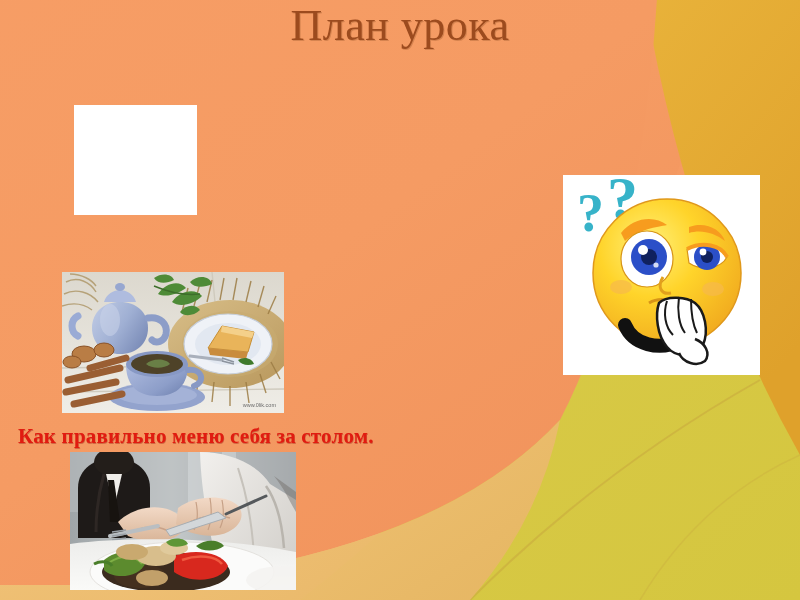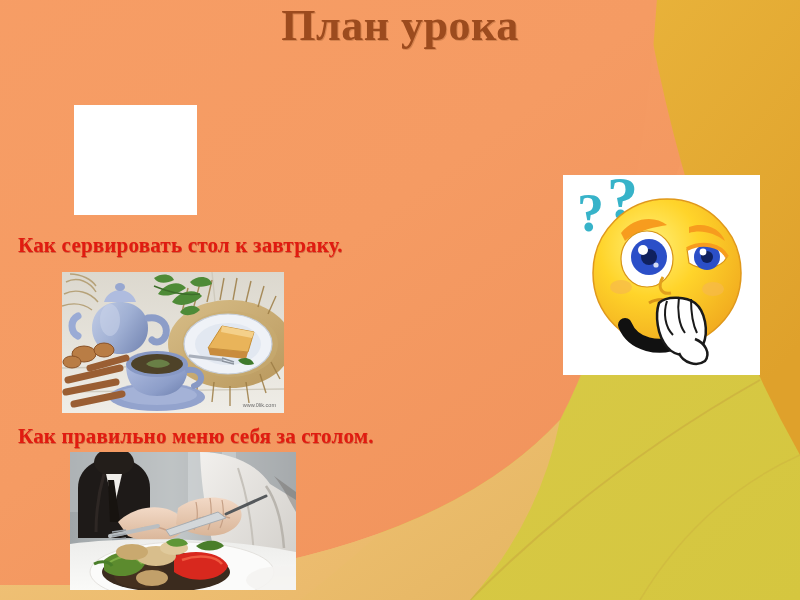--- a/index.html
+++ b/index.html
@@ -29,21 +29,21 @@
 
   
   #title {
     position: absolute;
     top: 2px;
     left: 0;
     width: 800px;
     text-align: center;
     font-size: 44px;
     line-height: 48px;
-    font-weight: bold;
+    font-weight: normal;
     color: #9C4B1E;
     letter-spacing: 0.5px;
     text-shadow: 1px 1px 0 rgba(120,60,20,0.25);
   }
 
   
   .bullet {
     position: absolute;
     left: 18px;
     color: #E11B10;
@@ -181,21 +181,20 @@
         <ellipse cx="66" cy="75" rx="5" ry="4.5" fill="#E02020" stroke="#151515" stroke-width="2"></ellipse>
       </g>
 
       <g>
         <circle cx="106" cy="33" r="7.5" fill="none" stroke="#3F7F1F" stroke-width="2"></circle>
         <text x="106" y="37.5" font-family="'Liberation Serif', serif" font-size="10" font-weight="bold" fill="#3F7F1F" text-anchor="middle">R</text>
       </g>
     </svg>
   </div>
 
-  <div class="bullet" id="bullet-2">Как сервировать стол к завтраку.</div>
 
   <div class="picture" id="pic-breakfast">
     <svg width="222" height="141" viewBox="0 0 222 141">
       <defs>
         <linearGradient id="tableG" x1="0" y1="0" x2="0" y2="1">
           <stop offset="0%" stop-color="#DCD8CE"></stop>
           <stop offset="100%" stop-color="#EFEDE7"></stop>
         </linearGradient>
         <linearGradient id="potG" x1="0" y1="0" x2="1" y2="0.6">
           <stop offset="0%" stop-color="#C2CDE6"></stop>

